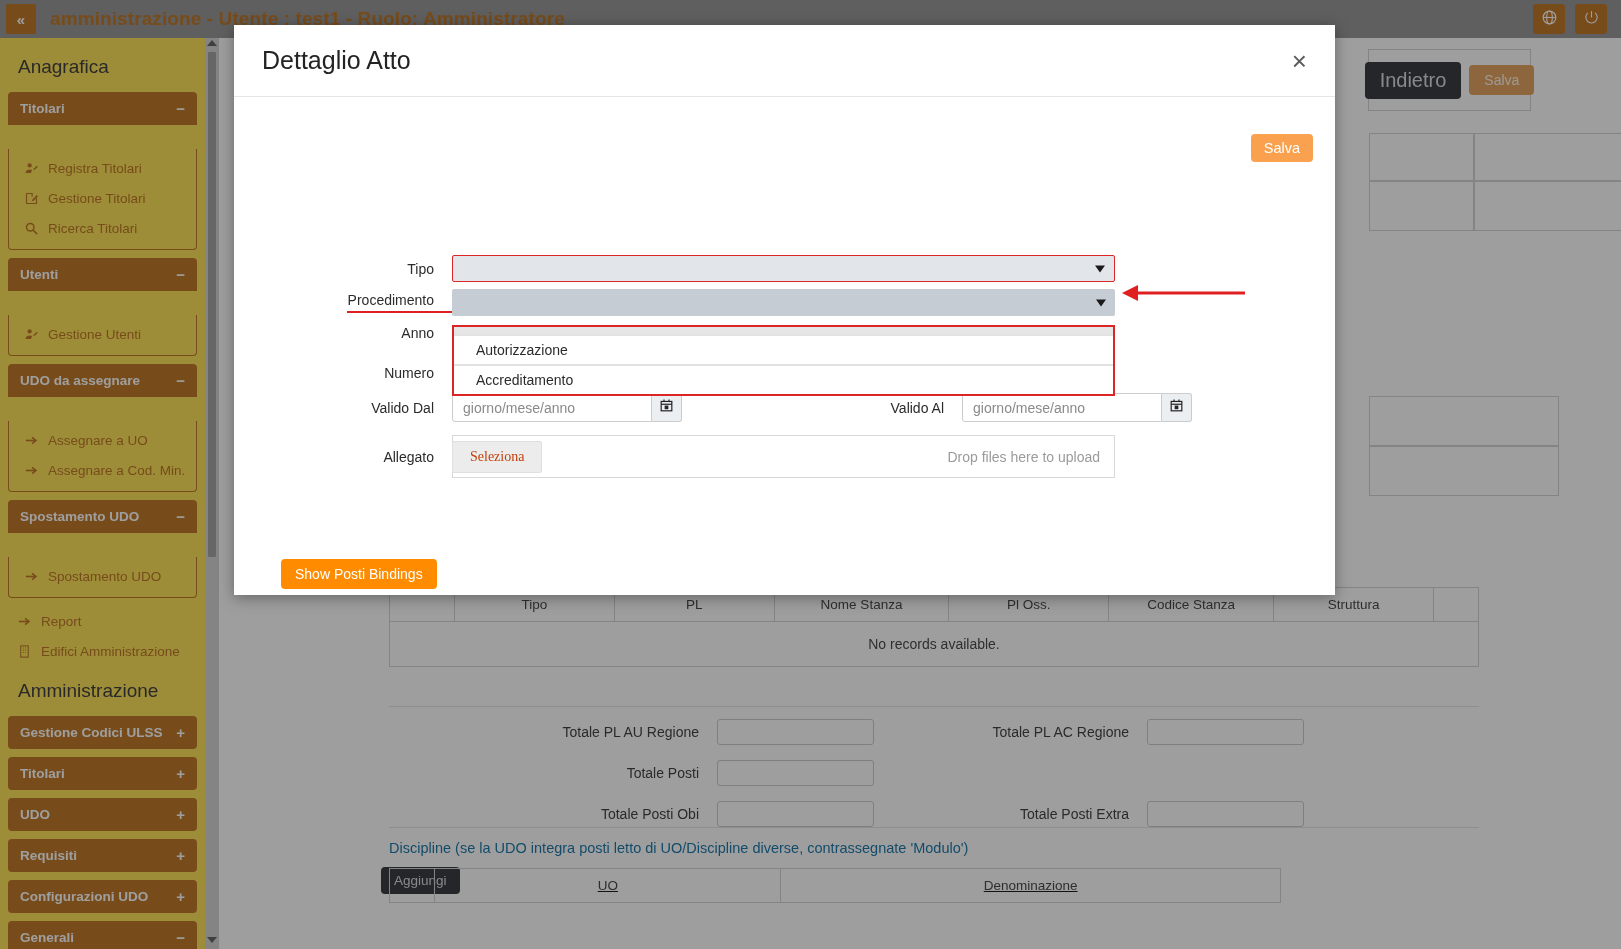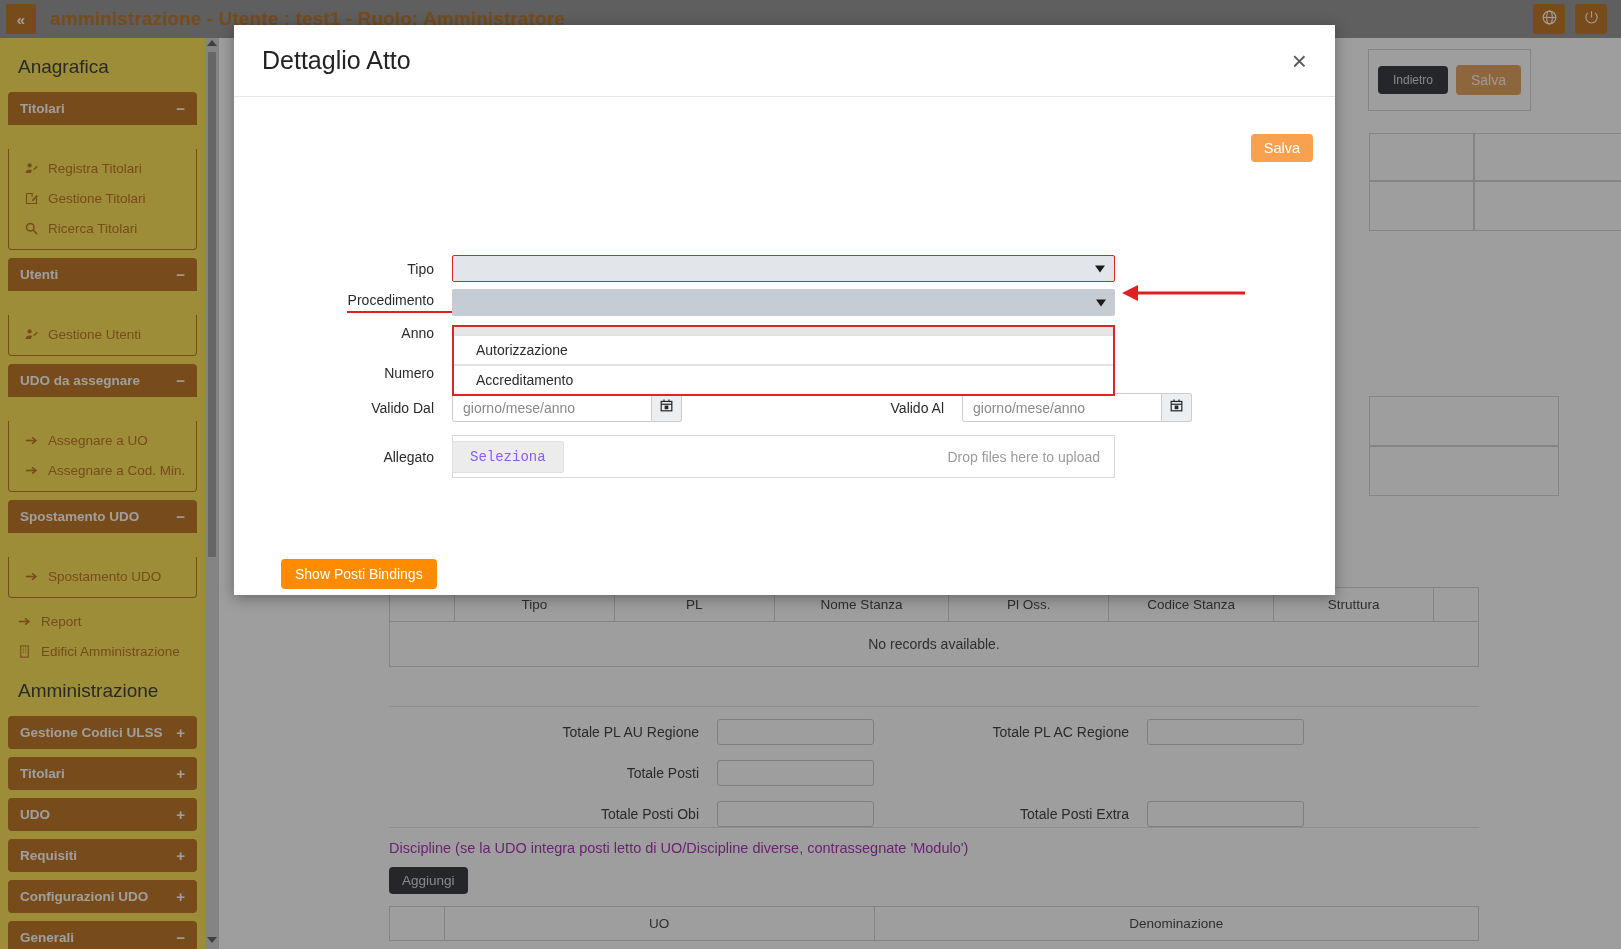--- a/index.html
+++ b/index.html
@@ -73,36 +73,36 @@
   .sb-item.flat { padding-left:16px; }
   .sb-ico { width:16px; height:16px; flex:0 0 16px; display:flex; align-items:center; justify-content:center; }
   .sb-ico svg { width:15px; height:15px; }
   .plusminus { font-size:15px; font-weight:bold; line-height:1; }
 
   
   .content { position:absolute; top:38px; left:219px; right:0; bottom:0; background:#ffffff; }
   .panel-box { position:absolute; border:1px solid #cfcfcf; }
   .btn-dark {
     background:#22262c; color:#d8d8d8; border:none; border-radius:4px;
-    padding:7px 15px; font-size:12px; cursor:pointer; font-family:inherit;
+    padding:7px 15px; font-size:20px; cursor:pointer; font-family:inherit;
   }
   .btn-orange-soft {
     background:#e29a4f; color:#fdf4ea; border:none; border-radius:4px;
     padding:7px 15px; font-size:14px; cursor:pointer; font-family:inherit;
   }
   .grid-tbl { position:absolute; border:1px solid #cfcfcf; border-collapse:collapse; }
   .grid-tbl th {
     border:1px solid #cfcfcf; font-weight:400; font-size:13.5px; color:#333;
     padding:9px 4px; text-align:center; background:transparent;
   }
   .grid-tbl td { border:1px solid #cfcfcf; font-size:14px; color:#333; padding:14px 10px; }
   .field-row { position:absolute; display:flex; align-items:center; }
   .field-label { font-size:14px; color:#2c2c2c; text-align:right; }
   .field-box { border:1px solid #c6c6c6; border-radius:3px; height:26px; background:transparent; }
-  .sect-caption { position:absolute; font-size:14.5px; color:#a21caf; }
+  .sect-caption { position:absolute; font-size:14.5px; color:#0369a1; }
 
   
   #overlay { position:absolute; inset:0; background:rgba(40,40,40,0.45); }
 
   
   #modal {
     position:absolute; left:234px; top:25px; width:1101px; height:570px;
     background:#ffffff; box-shadow:0 3px 14px rgba(0,0,0,.35);
   }
   .modal-header {
@@ -159,22 +159,22 @@
     width:30px; height:29px; border:1px solid #ccc; border-left:none; border-radius:0 3px 3px 0;
     background:#eceff1; display:flex; align-items:center; justify-content:center; cursor:pointer;
   }
   .date-btn svg { width:15px; height:15px; }
 
   .dropzone {
     width:663px; height:43px; border:1px solid #d8d8d8; background:#fff;
     display:flex; align-items:center; padding:0 14px 0 0;
   }
   .sel-file-btn {
-    background:#ececec; border:1px solid #e0e0e0; color:#8b5cf6; font-size:14px;
-    padding:7px 17px; cursor:pointer; margin-left:-1px; font-family:Liberation Mono, monospace; border-radius:2px;
+    background:#ececec; border:1px solid #e0e0e0; color:#c2410c; font-size:14px;
+    padding:7px 17px; cursor:pointer; margin-left:-1px; font-family:Liberation Serif, serif; border-radius:2px;
   }
   .drop-hint { margin-left:auto; font-size:14px; color:#9b9b9b; }
 
   .sfb-btn {
     position:absolute; left:47px; top:462px;
     background:#ff8c00; color:#fff; border:none; border-radius:4px;
     padding:7px 14px; font-size:14px; cursor:pointer; font-family:inherit;
   }
 
   
@@ -454,22 +454,22 @@
       <div class="field-row" style="left:280px; top:722px;">
         <div class="field-label" style="width:200px">Totale Posti</div>
         <div class="field-box" style="width:157px; margin-left:18px;"></div>
       </div>
       <div class="field-row" style="left:745px; top:763px;">
         <div class="field-label" style="width:165px">Totale Posti Extra</div>
         <div class="field-box" style="width:157px; margin-left:18px;"></div>
       </div>
 
       <div class="sect-caption" style="left:170px; top:802px;">Discipline (se la UDO integra posti letto di UO/Discipline diverse, contrassegnate 'Modulo')</div>
-      <button class="btn-dark" style="position:absolute; left:170px; top:829px; padding:6px 13px; font-size:13.5px;">Aggiungi</button>
-      <table class="grid-tbl" style="left:170px; top:868px; width:1090px;">
+      <button class="btn-dark" style="position:absolute; left:162px; top:829px; padding:6px 13px; font-size:13.5px;">Aggiungi</button>
+      <table class="grid-tbl" style="left:170px; top:830px; width:892px;text-decoration:underline;">
         <thead>
           <tr>
             <th style="width:55px"></th>
             <th style="width:430px">UO</th>
             <th style="width:605px">Denominazione</th>
           </tr>
         </thead>
       </table>
 
       <div style="position:absolute;left:170px;top:668px;width:1090px;height:1px;background:#e2e2e2;"></div>

